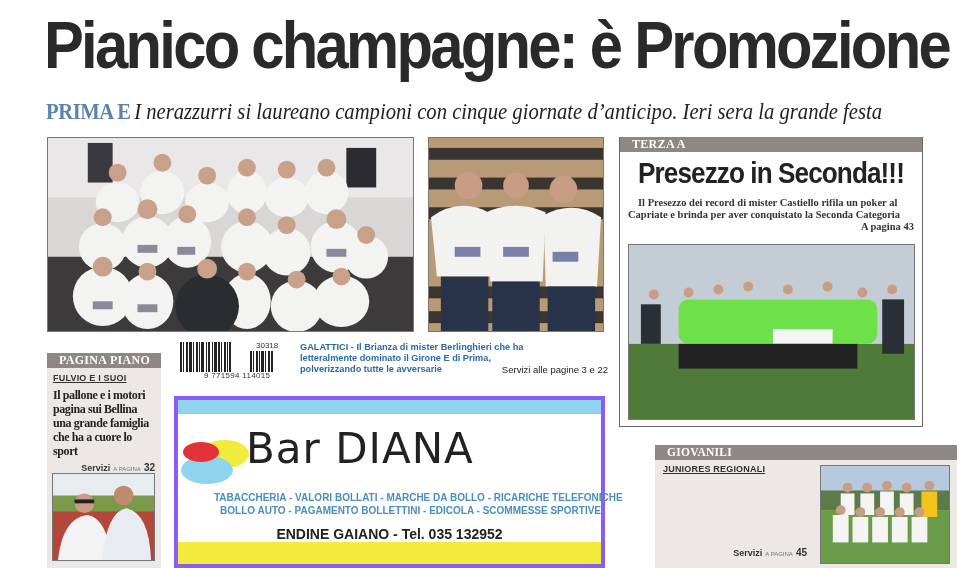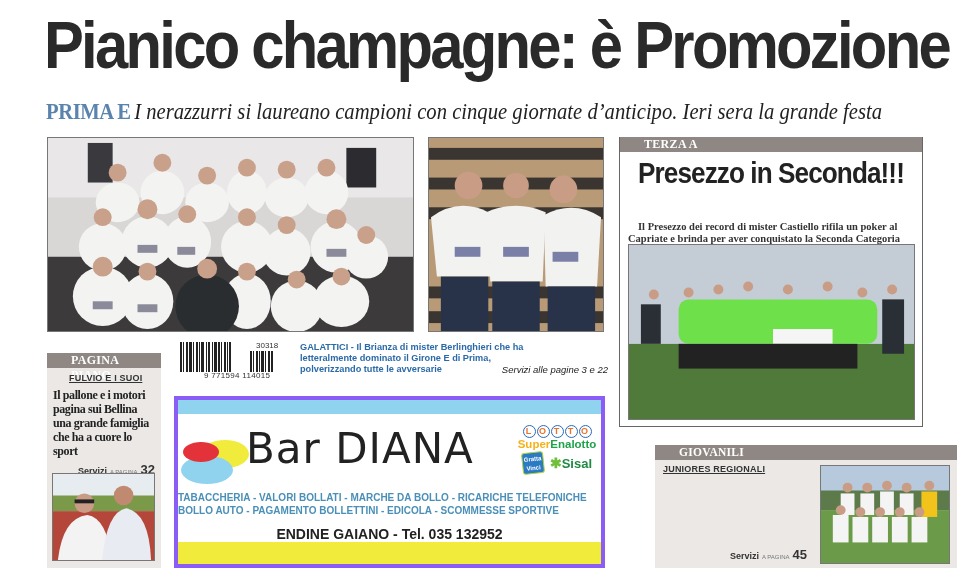--- a/index.html
+++ b/index.html
@@ -20,59 +20,59 @@
   .subline .kicker { color: #5a84ad; font-weight: bold; letter-spacing: -0.5px; margin-right: 4px; }
   .subline .deck { color: #222; font-style: italic; }
 
   .photo { position: absolute; border: 1px solid #777; overflow: hidden; }
   .photo svg { display: block; width: 100%; height: 100%; }
 
   
   .terza { position: absolute; left: 619px; top: 137px; width: 304px; height: 290px; border: 1px solid #666; border-top: none; background: #fff; }
   .sect-bar {
     background: #8e8783; color: #fff; font-family: "Liberation Serif", serif; font-weight: bold;
-    font-size: 12px; line-height: 15px; padding-left: 24px; height: 15px; letter-spacing: 0.3px;
+    font-size: 12px; line-height: 15px; padding-left: 12px; height: 15px; letter-spacing: 0.3px;
   }
   .terza .title {
     font-weight: bold; font-size: 29px; line-height: 36px; text-align: center; color: #222;
     letter-spacing: -1px; transform: scaleX(0.9); transform-origin: center; white-space: nowrap; margin-top: 3px;
   }
   .terza .body {
     font-family: "Liberation Serif", serif; font-weight: bold; font-size: 10.5px; line-height: 12px;
     color: #333; padding: 6px 8px 0 8px; text-align: right;
   }
-  .terza .body p { text-align: left; text-indent: 10px; margin-top: 24px; }
+  .terza .body p { text-align: left; text-indent: 10px; }
   .terza .pg { font-family: "Liberation Serif", serif; font-weight: bold; font-size: 10.5px; text-align: right; padding-right: 8px; color: #333; }
 
   
   .primo { position: absolute; left: 47px; top: 353px; width: 114px; height: 215px; background: #ebe8e6; }
   .primo .sect-bar { font-size: 12px; }
-  .kick-u { font-weight: bold; font-size: 9px; color: #333; text-decoration: underline; padding: 5px 0 0 22px; letter-spacing: 0.2px; }
+  .kick-u { font-weight: bold; font-size: 9px; color: #333; text-decoration: underline; padding: 5px 0 0 6px; letter-spacing: 0.2px; }
   .primo .story {
     font-family: "Liberation Serif", serif; font-weight: bold; font-size: 12px; line-height: 14px;
     color: #222; padding: 5px 4px 0 6px; letter-spacing: -0.4px;
   }
   .servizi { font-weight: bold; font-size: 9px; color: #333; text-align: right; padding-right: 6px; margin-top: 4px; }
   .servizi .ap { font-weight: normal; font-size: 6px; color: #777; margin: 0 3px; }
-  .servizi .num { font-size: 13px; }
+  .servizi .num { font-size: 10px; }
   .primo .photo { left: 5px; top: 120px; width: 103px; height: 88px; }
 
   
   .barcode { position: absolute; left: 180px; top: 342px; width: 102px; height: 38px; }
   .barcode .bars { position: absolute; left: 0; top: 0; width: 64px; height: 30px; display: flex; gap: 0; }
   .barcode .bars2 { position: absolute; left: 70px; top: 9px; width: 32px; height: 21px; display: flex; }
   .barcode .b { background: #222; height: 100%; }
   .barcode .digits { position: absolute; left: 0; top: 29px; font-size: 8px; color: #333; letter-spacing: 0.3px; margin-left: 24px; }
   .barcode .addon { position: absolute; left: 76px; top: -1px; font-size: 8px; color: #333; }
 
   .galattici {
     position: absolute; left: 300px; top: 342px; width: 308px;
     font-weight: bold; font-size: 9.2px; line-height: 11px; color: #2b6aa8;
   }
-  .galattici .sv { position: absolute; right: 0; top: 22px; font-style: italic; font-weight: normal; color: #222; font-size: 9.5px; }
+  .galattici .sv { position: absolute; right: 0; top: 22px; font-weight: normal; color: #222; font-size: 9.5px; }
 
   
   .ad { position: absolute; left: 174px; top: 396px; width: 431px; height: 172px; border: 4px solid #8b5cf6; background: #fff; }
   .ad .topband { height: 14px; background: #8fd3ef; }
   .ad .botband { position: absolute; left: 0; right: 0; bottom: 0; height: 22px; background: #f1ec3b; }
   .ad .logo-dots { position: absolute; left: 3px; top: 38px; width: 70px; height: 46px; }
   .ad .brand {
     position: absolute; left: 68px; top: 24px; font-family: "DejaVu Sans", sans-serif; font-weight: normal;
     font-size: 42px; line-height: 50px; color: #222; letter-spacing: 1px; white-space: nowrap;
   }
@@ -80,22 +80,22 @@
   .ad .lotto { font-weight: bold; font-size: 11px; color: #e8732a; letter-spacing: 1px; }
   .ad .lotto span { display: inline-block; border: 1.5px solid #2a6ab8; border-radius: 50%; width: 13px; height: 13px; line-height: 11px; font-size: 9px; color: #e8732a; margin: 0 0.5px; }
   .ad .super { font-weight: bold; font-size: 11.5px; white-space: nowrap; }
   .ad .super .s1 { color: #f5b21c; }
   .ad .super .s2 { color: #1fa34a; }
   .ad .gv { display: flex; align-items: center; justify-content: center; gap: 6px; margin-top: 2px; }
   .ad .gratta { width: 22px; height: 22px; background: #2a7ac4; border-radius: 3px; border: 1.5px solid #b5d23b; color: #fff; font-size: 6px; font-weight: bold; line-height: 9px; padding-top: 2px; transform: rotate(-6deg); }
   .ad .sisal { font-weight: bold; font-size: 13px; color: #1f8a44; }
   .ad .sisal .star { color: #6fbf3a; font-size: 14px; }
   .ad .services {
-    position: absolute; left: 0; right: 0; top: 92px; text-align: left;
-    font-weight: bold; font-size: 10px; line-height: 12.5px; color: #4a8fb8; white-space: nowrap;
+    position: absolute; left: 0; right: 0; top: 92px; text-align: right;
+    font-weight: bold; font-size: 10px; line-height: 12.5px; color: #4a8fb8; white-space: nowrap; padding-left: 36px;
   }
   .ad .contact { position: absolute; left: 0; right: 0; top: 126px; text-align: center; font-weight: bold; font-size: 14px; color: #222; }
 
   
   .giov { position: absolute; left: 655px; top: 445px; width: 302px; height: 123px; background: #ebe8e6; }
   .giov .sect-bar { font-size: 11.5px; }
   .giov .kick-u { padding: 4px 0 0 8px; }
   .giov .story {
     position: absolute; left: 8px; top: 38px; width: 158px;
     font-family: "Liberation Serif", serif; font-weight: bold; font-size: 11px; line-height: 15px;
@@ -204,20 +204,21 @@
       </g>
   </svg>
 </div>
 
 <div class="terza">
   <div class="sect-bar">TERZA A</div>
   <div class="title">Presezzo in Seconda!!!</div>
   <div class="body">
       <p>Il Presezzo dei record di mister Castiello rifila un poker al Capriate e brinda per aver conquistato la Seconda Categoria</p>
     </div>
+  <div class="pg">A pagina 43</div>
   <div class="photo" style="left:8px;top:107px;width:287px;height:176px;">
     <svg viewBox="0 0 287 176" preserveAspectRatio="none">
       <rect width="287" height="100" fill="#c4ccd6"></rect>
       <rect y="100" width="287" height="76" fill="#4f7a3a"></rect>
       <g fill="#6ee04a">
         <rect x="50" y="55" width="200" height="45" rx="10"></rect>
       </g>
       <g fill="#2a2f35">
           <rect x="12" y="60" width="20" height="40"></rect>
           <rect x="255" y="55" width="22" height="55"></rect>
@@ -326,33 +327,20 @@
 </div>
 
 <div class="ad">
   <div class="topband"></div>
   <svg class="logo-dots" viewBox="0 0 70 46">
     <ellipse cx="44" cy="16" rx="24" ry="14" fill="#f1ec3b"></ellipse>
     <ellipse cx="26" cy="32" rx="26" ry="14" fill="#8fd3ef"></ellipse>
     <ellipse cx="20" cy="14" rx="18" ry="10" fill="#e3323a"></ellipse>
   </svg>
   <div class="brand">Bar DIANA</div>
-  <div class="games">
-    <div class="lotto">
-      <span>L</span><span>O</span><span>T</span><span>T</span><span>O</span>
-    </div>
-    <div class="super"><span class="s1">Super</span><span class="s2">Enalotto</span></div>
-    <div class="gv">
-      <div class="gratta">
-          <div>Gratta</div>
-          <div>Vinci</div>
-        </div>
-      <div class="sisal"><span class="star">✱</span><span>Sisal</span></div>
-    </div>
-  </div>
   <div class="services">
     <div>TABACCHERIA - VALORI BOLLATI - MARCHE DA BOLLO - RICARICHE TELEFONICHE</div>
     <div>BOLLO AUTO - PAGAMENTO BOLLETTINI - EDICOLA - SCOMMESSE SPORTIVE</div>
   </div>
   <div class="contact">ENDINE GAIANO - Tel. 035 132952</div>
   <div class="botband"></div>
 </div>
 
 <div class="giov">
   <div class="sect-bar">GIOVANILI</div>

